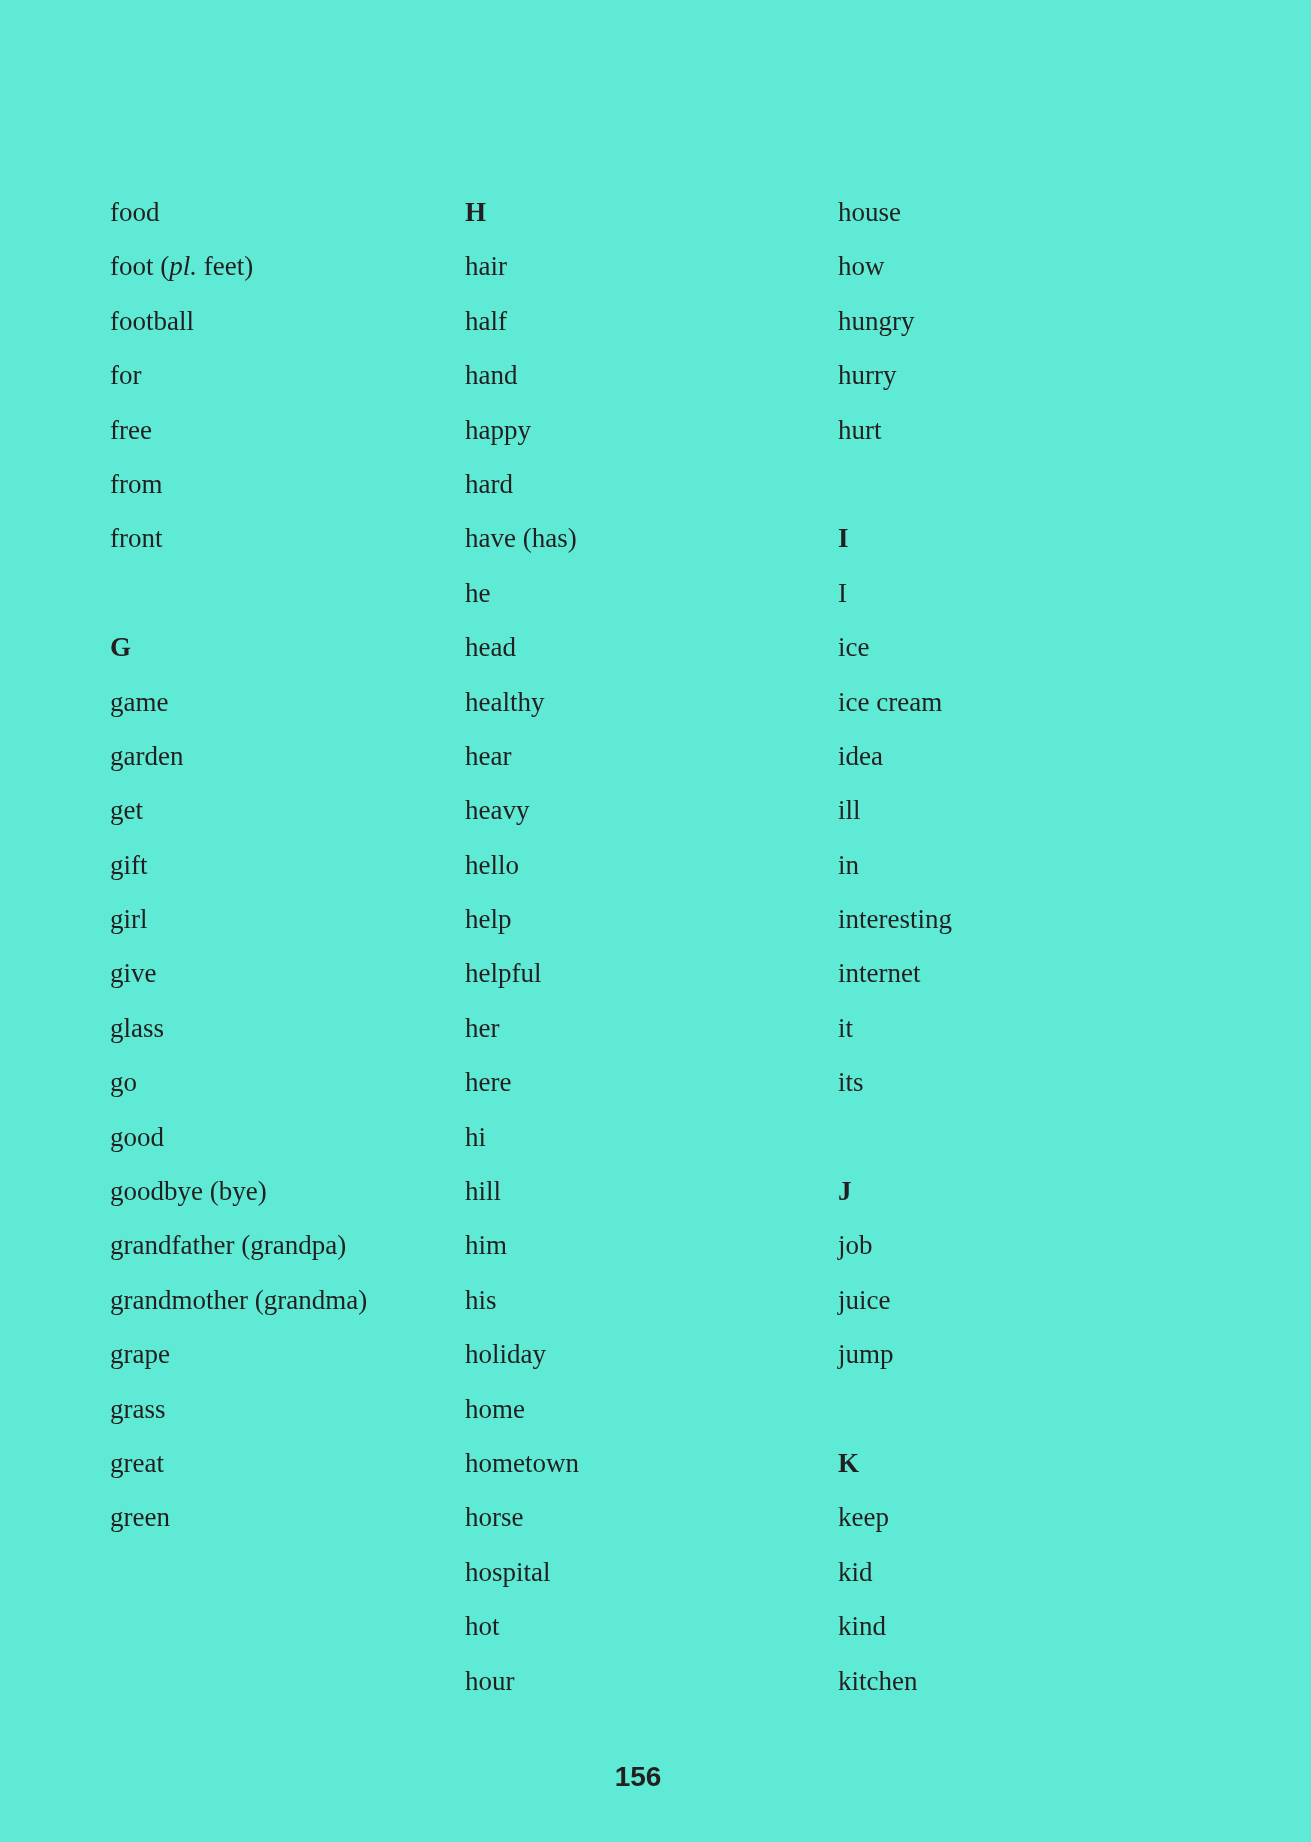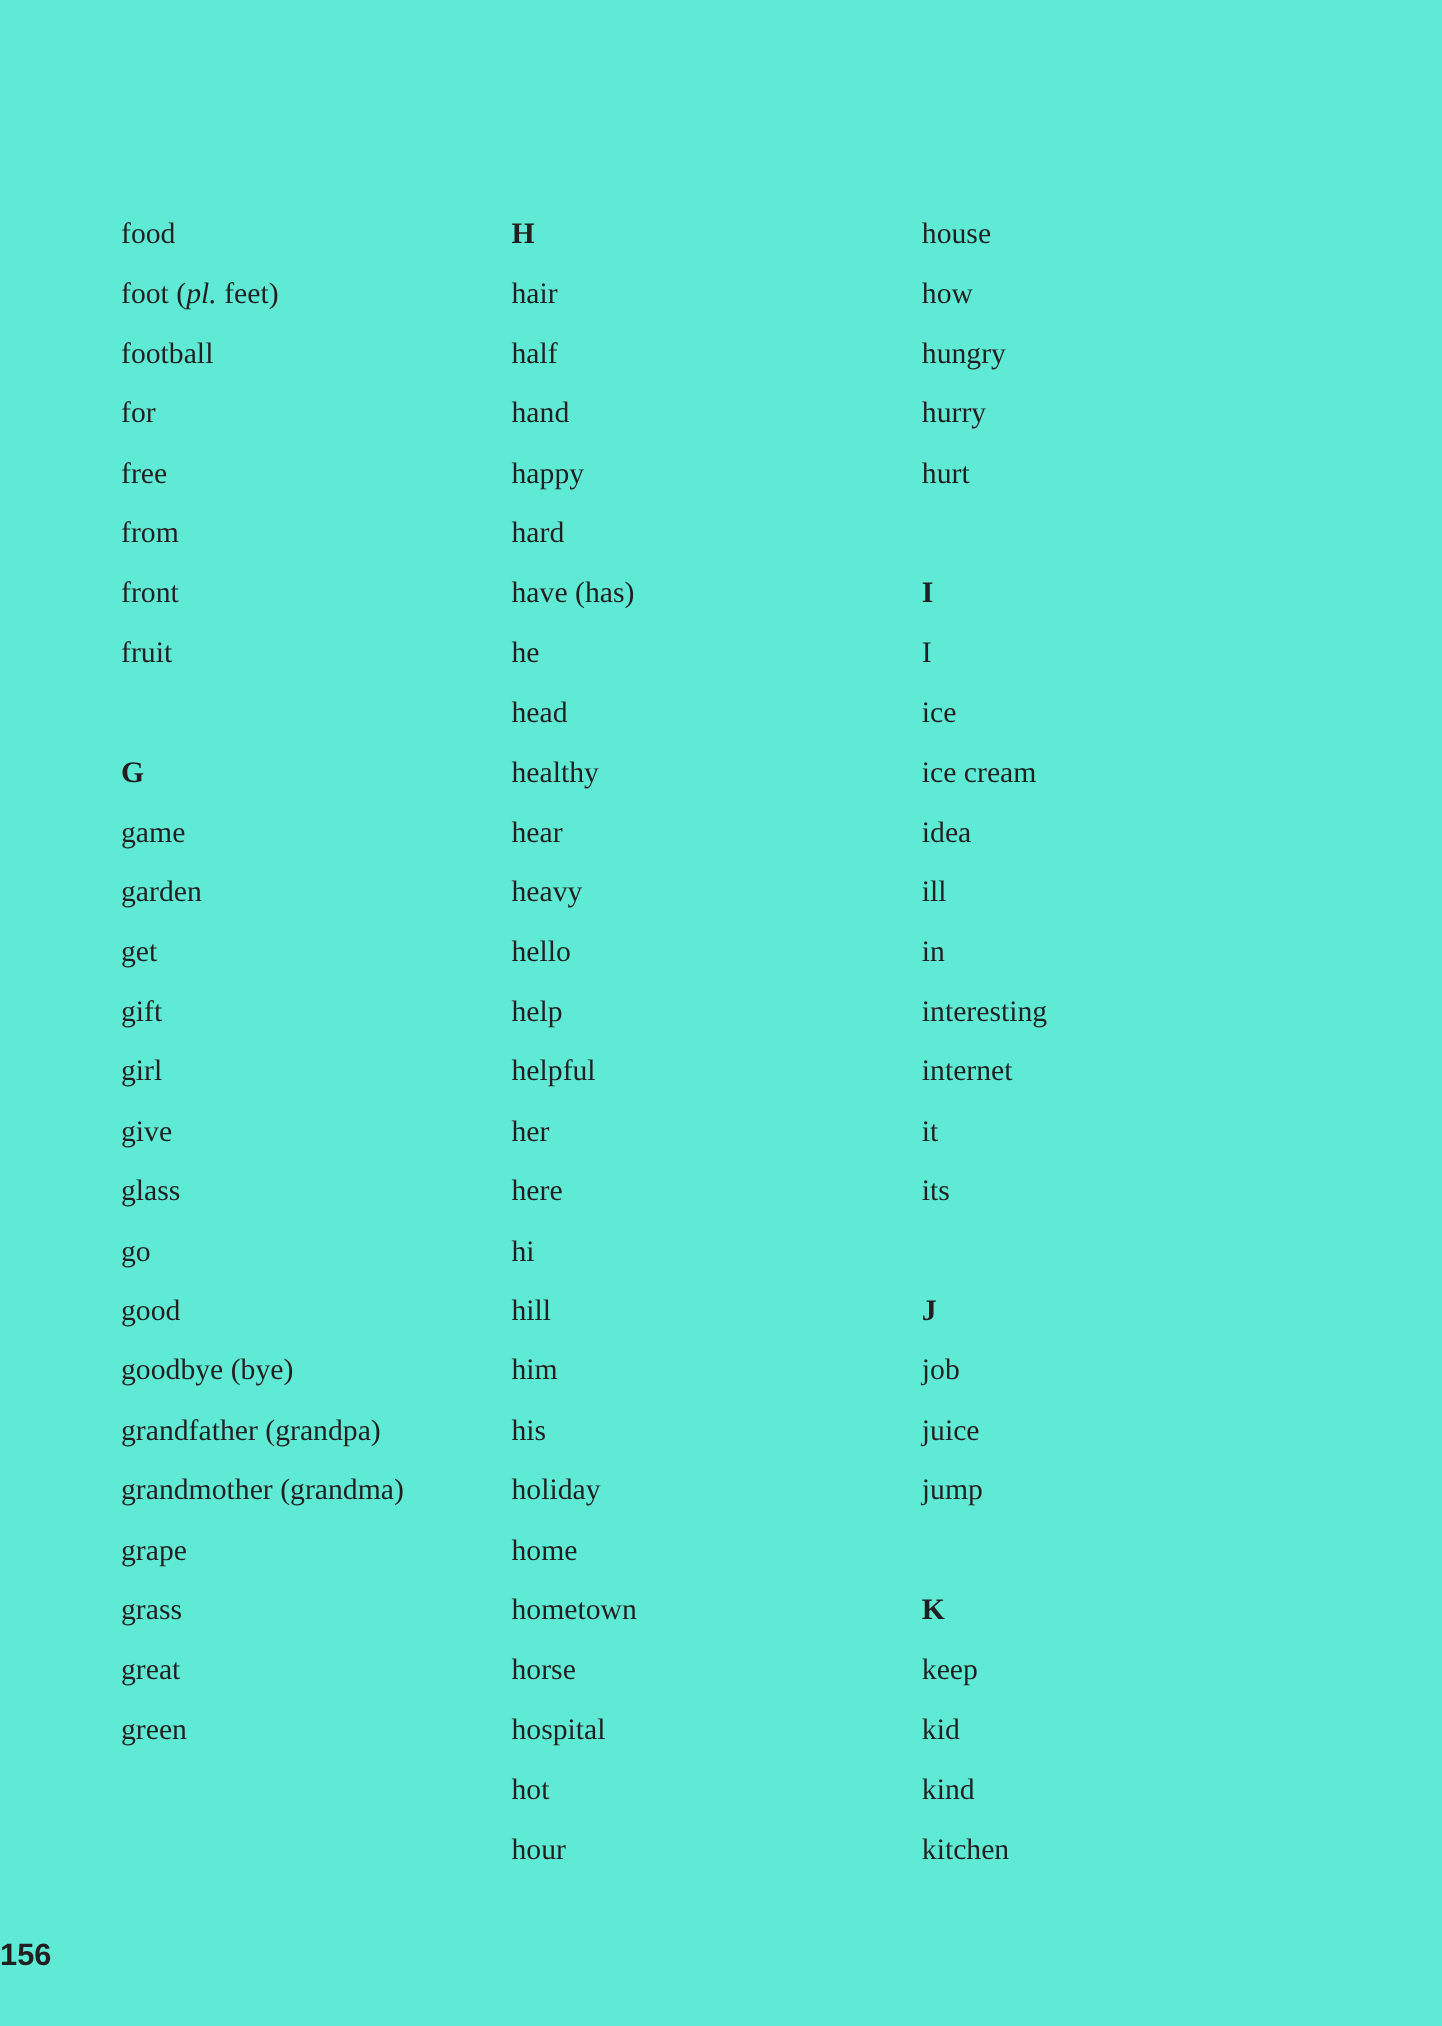--- a/index.html
+++ b/index.html
@@ -27,40 +27,39 @@
   .col-1 { left: 465px; }
   .col-2 { left: 838px; }
   .row { height: 54.4px; }
   .row.header { font-weight: bold; }
   .it { font-style: italic; margin-top: 24px; }
   .page-number {
     position: absolute;
     top: 1761px;
     left: 0;
     width: 1276px;
-    text-align: left;
+    text-align: center;
     font-family: "Liberation Sans", "DejaVu Sans", sans-serif;
     font-size: 28px;
     font-weight: 600;
     color: #231f20;
   }
 </style>
 </head>
 <body>
 
 <div class="page">
   <div class="col col-0">
       <div class="row"><span>food</span></div>
       <div class="row"><span>foot (</span><span class="it">pl.</span><span> feet)</span></div>
       <div class="row"><span>football</span></div>
       <div class="row"><span>for</span></div>
       <div class="row"><span>free</span></div>
       <div class="row"><span>from</span></div>
       <div class="row"><span>front</span></div>
-      <div class="row"><span>fruit</span></div>
       <div class="row"></div>
       <div class="row header"><span>G</span></div>
       <div class="row"><span>game</span></div>
       <div class="row"><span>garden</span></div>
       <div class="row"><span>get</span></div>
       <div class="row"><span>gift</span></div>
       <div class="row"><span>girl</span></div>
       <div class="row"><span>give</span></div>
       <div class="row"><span>glass</span></div>
       <div class="row"><span>go</span></div>

